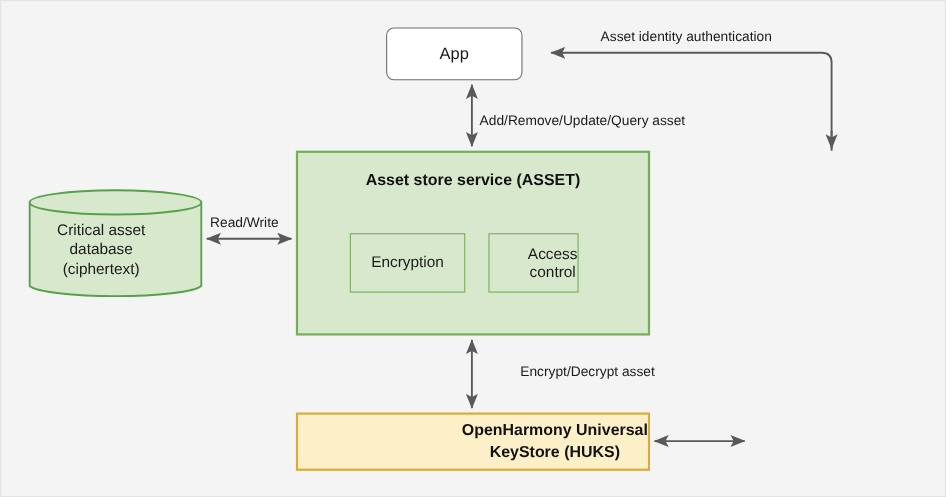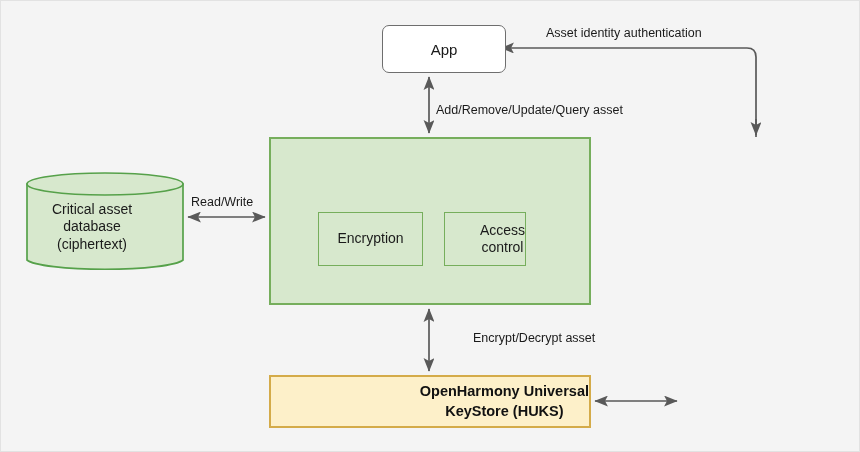--- a/index.html
+++ b/index.html
@@ -31,21 +31,21 @@
     box-sizing: border-box;
     display: flex;
     align-items: center;
     justify-content: center;
     text-align: center;
     color: #1a1a1a;
   }
 
   
   #app-box {
-    left: 381px;
+    left: 350px;
     top: 24px;
     width: 124px;
     height: 48px;
     background: #ffffff;
     border: 1.6px solid #6e6e6e;
     border-radius: 7px;
     font-size: 15px;
   }
 
   
@@ -180,20 +180,21 @@
       <path d="M 26,183 L 26,259 A 79,11 0 0 0 182,259 L 182,183 Z" fill="#d7e8cd" stroke="#56a14a" stroke-width="1.7"></path>
       <ellipse cx="104" cy="183" rx="78" ry="11" fill="#d7e8cd" stroke="#56a14a" stroke-width="1.7"></ellipse>
     </g>
   </svg>
 
   <div class="node" id="app-box">
     <span>App</span>
   </div>
 
   <div class="node" id="asset-box">
+    <div id="asset-title">Asset store service (ASSET)</div>
     <div class="sub-box" id="sub-encryption">
       <span>Encryption</span>
     </div>
     <div class="sub-box" id="sub-access">
       <span>
         <span>Access</span><br>
         <span>control</span>
       </span>
     </div>
   </div>

